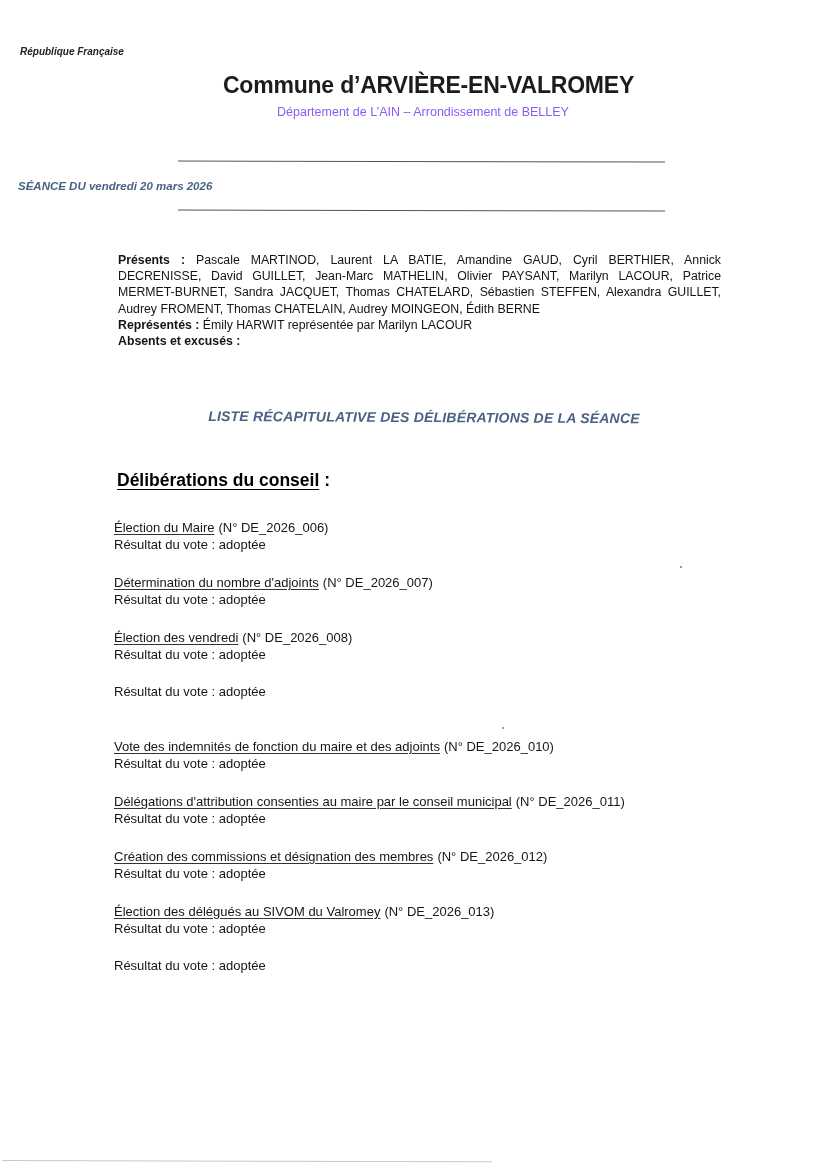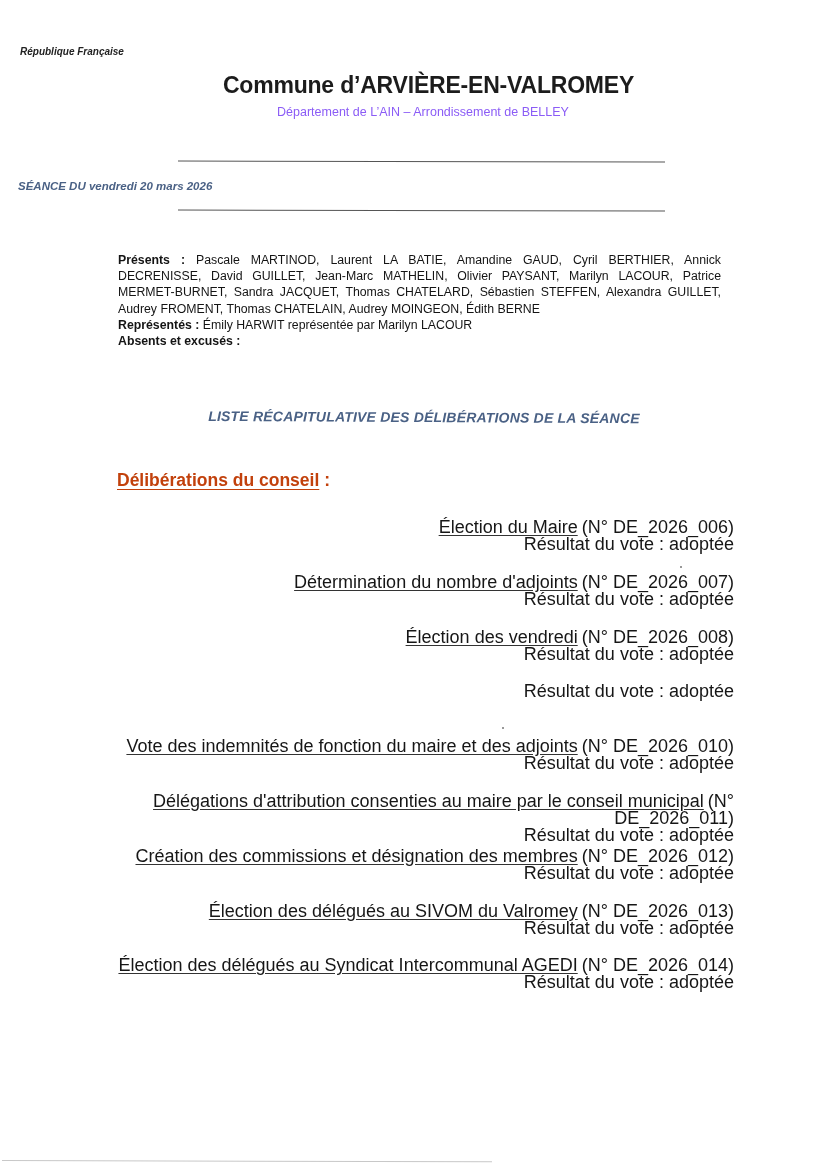--- a/index.html
+++ b/index.html
@@ -82,38 +82,37 @@
       padding-left: 22px;
       box-sizing: border-box;
       letter-spacing: 0.2px;
       transform: rotate(0.3deg);
     }
     .delib-header {
       top: 470px;
       left: 117px;
       font-size: 17.5px;
       font-weight: bold;
-      color: #c2410c;
+      color: #000000;
     }
     .delib-header .u {
       text-decoration: underline;
       text-decoration-thickness: 1px;
       text-underline-offset: 3px;
     }
     .delib-list {
       top: 519px;
       left: 114px;
       width: 620px;
     }
     .delib-item {
       height: 54.8px;
-      font-size: 18px;
+      font-size: 13px;
       line-height: 17px;
       color: #161616;
-      text-align: right;
     }
     .delib-item .title {
       text-decoration: underline;
       text-decoration-color: #333;
       text-underline-offset: 2px;
     }
     .delib-item .num { margin-left: 4px; }
     .speck {
       width: 2px; height: 2px; background: #777; border-radius: 50%;
     }
@@ -182,20 +181,19 @@
   </div>
   <div class="delib-item">
     <div><span class="title">Création des commissions et désignation des membres</span><span class="num">(N° DE_2026_012)</span></div>
     <div><span>Résultat du vote : </span><span>adoptée</span></div>
   </div>
   <div class="delib-item">
     <div><span class="title">Élection des délégués au SIVOM du Valromey</span><span class="num">(N° DE_2026_013)</span></div>
     <div><span>Résultat du vote : </span><span>adoptée</span></div>
   </div>
   <div class="delib-item">
-    <div><span class="title">Élection des délégués au Syndicat Intercommunal AGEDI</span><span class="num">(N° DE_2026_014)</span></div>
     <div><span>Résultat du vote : </span><span>adoptée</span></div>
   </div>
 </div>
 
 <div class="abs speck" style="top:566px; left:680px;"></div>
 <div class="abs speck" style="top:727px; left:502px;"></div>
 <div class="abs bottom-edge"></div>
 
 </body></html>

